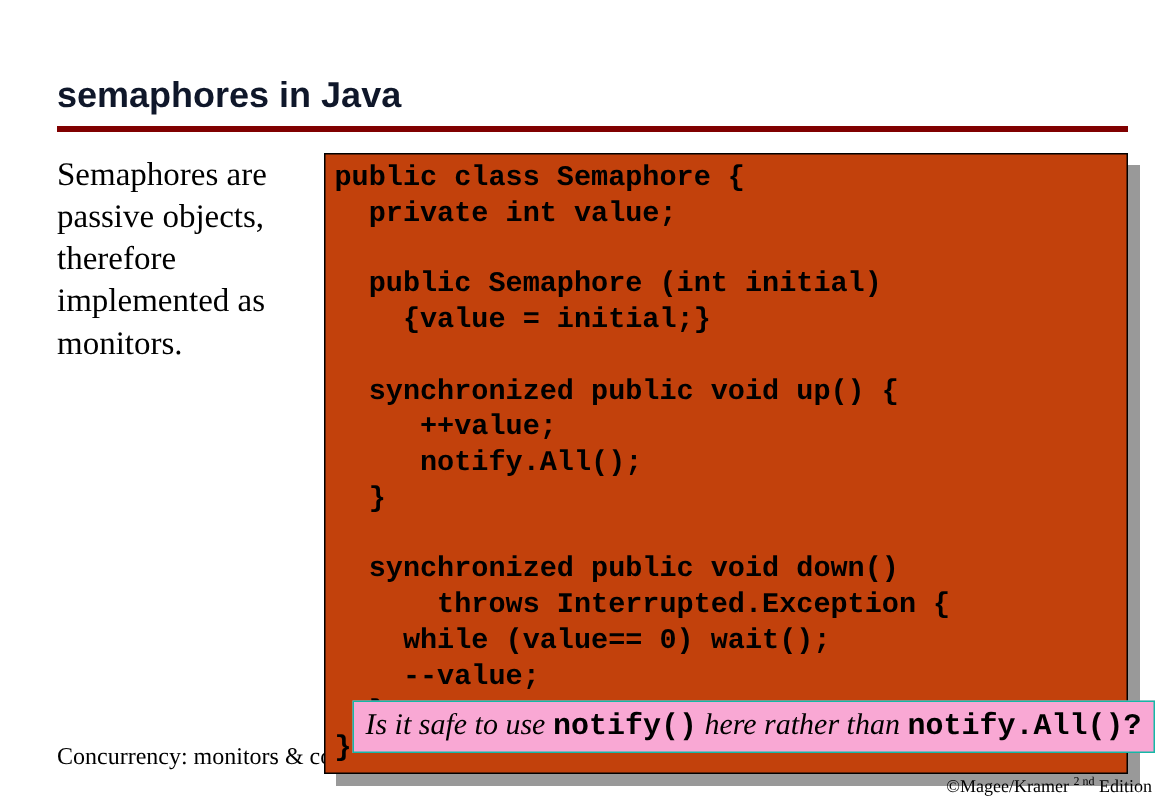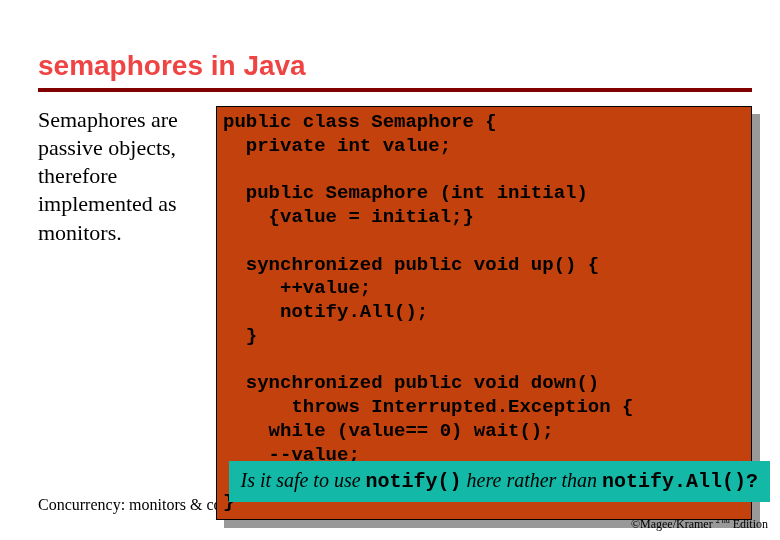--- a/index.html
+++ b/index.html
@@ -6,23 +6,23 @@
   body {
     width: 780px;
     height: 540px;
     background: #fff;
     font-family: "Times New Roman", Times, serif;
     position: relative;
     padding: 50px 28px 0 38px;
   }
   .title {
     font-family: Arial, Helvetica, sans-serif;
-    font-size: 28px;
+    font-size: 24px;
     font-weight: bold;
-    color: #ef4444;
+    color: #0f172a;
     margin-bottom: 6px;
   }
   .rule {
     border: none;
     border-top: 4px solid #800000;
     margin: 0 0 14px 0;
   }
   .columns {
     display: flex;
     align-items: flex-start;
@@ -63,22 +63,22 @@
     font-family: "Courier New", Courier, monospace;
     font-size: 19px;
     font-weight: bold;
     line-height: 1.25;
     white-space: pre;
   }
   .question-box {
     position: absolute;
     right: 10px;
     bottom: 38px;
-    border: 4px solid #14b8a6;
-    background: #14b8a6;
+    border: 1px solid #14b8a6;
+    background: #f9a8d4;
     padding: 3px 8px 4px 8px;
     font-family: "Times New Roman", Times, serif;
     font-style: italic;
     font-size: 20px;
     line-height: 1.25;
     z-index: 5;
   }
   .question-box .mono {
     font-family: "Courier New", Courier, monospace;
     font-style: normal;

